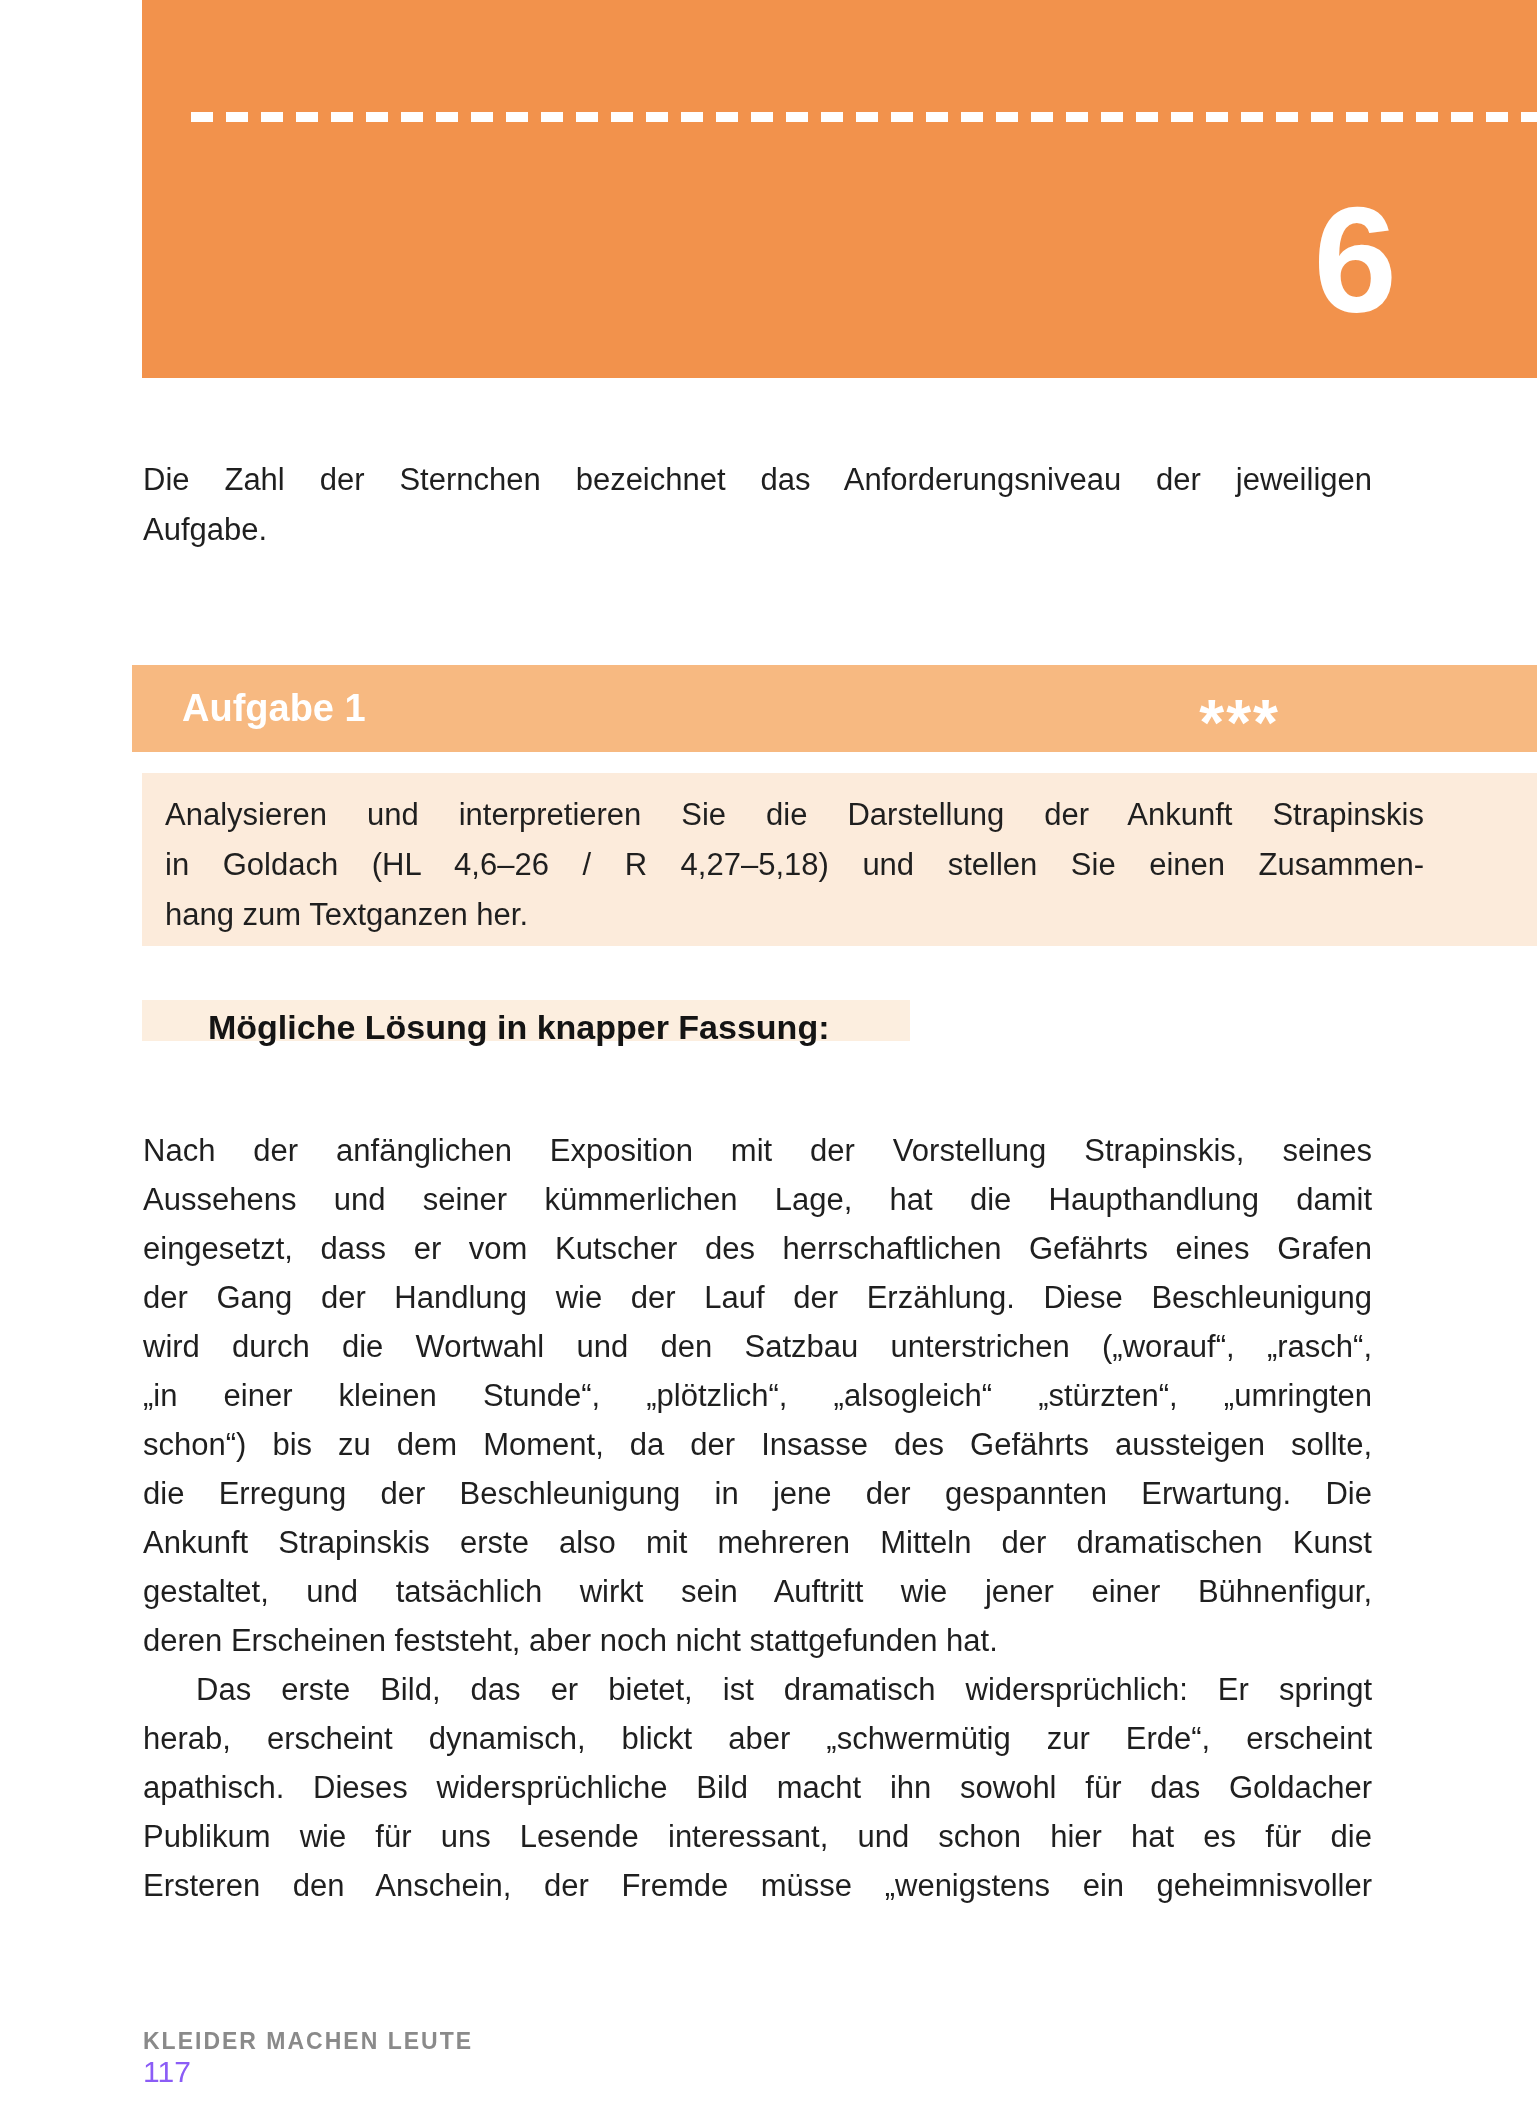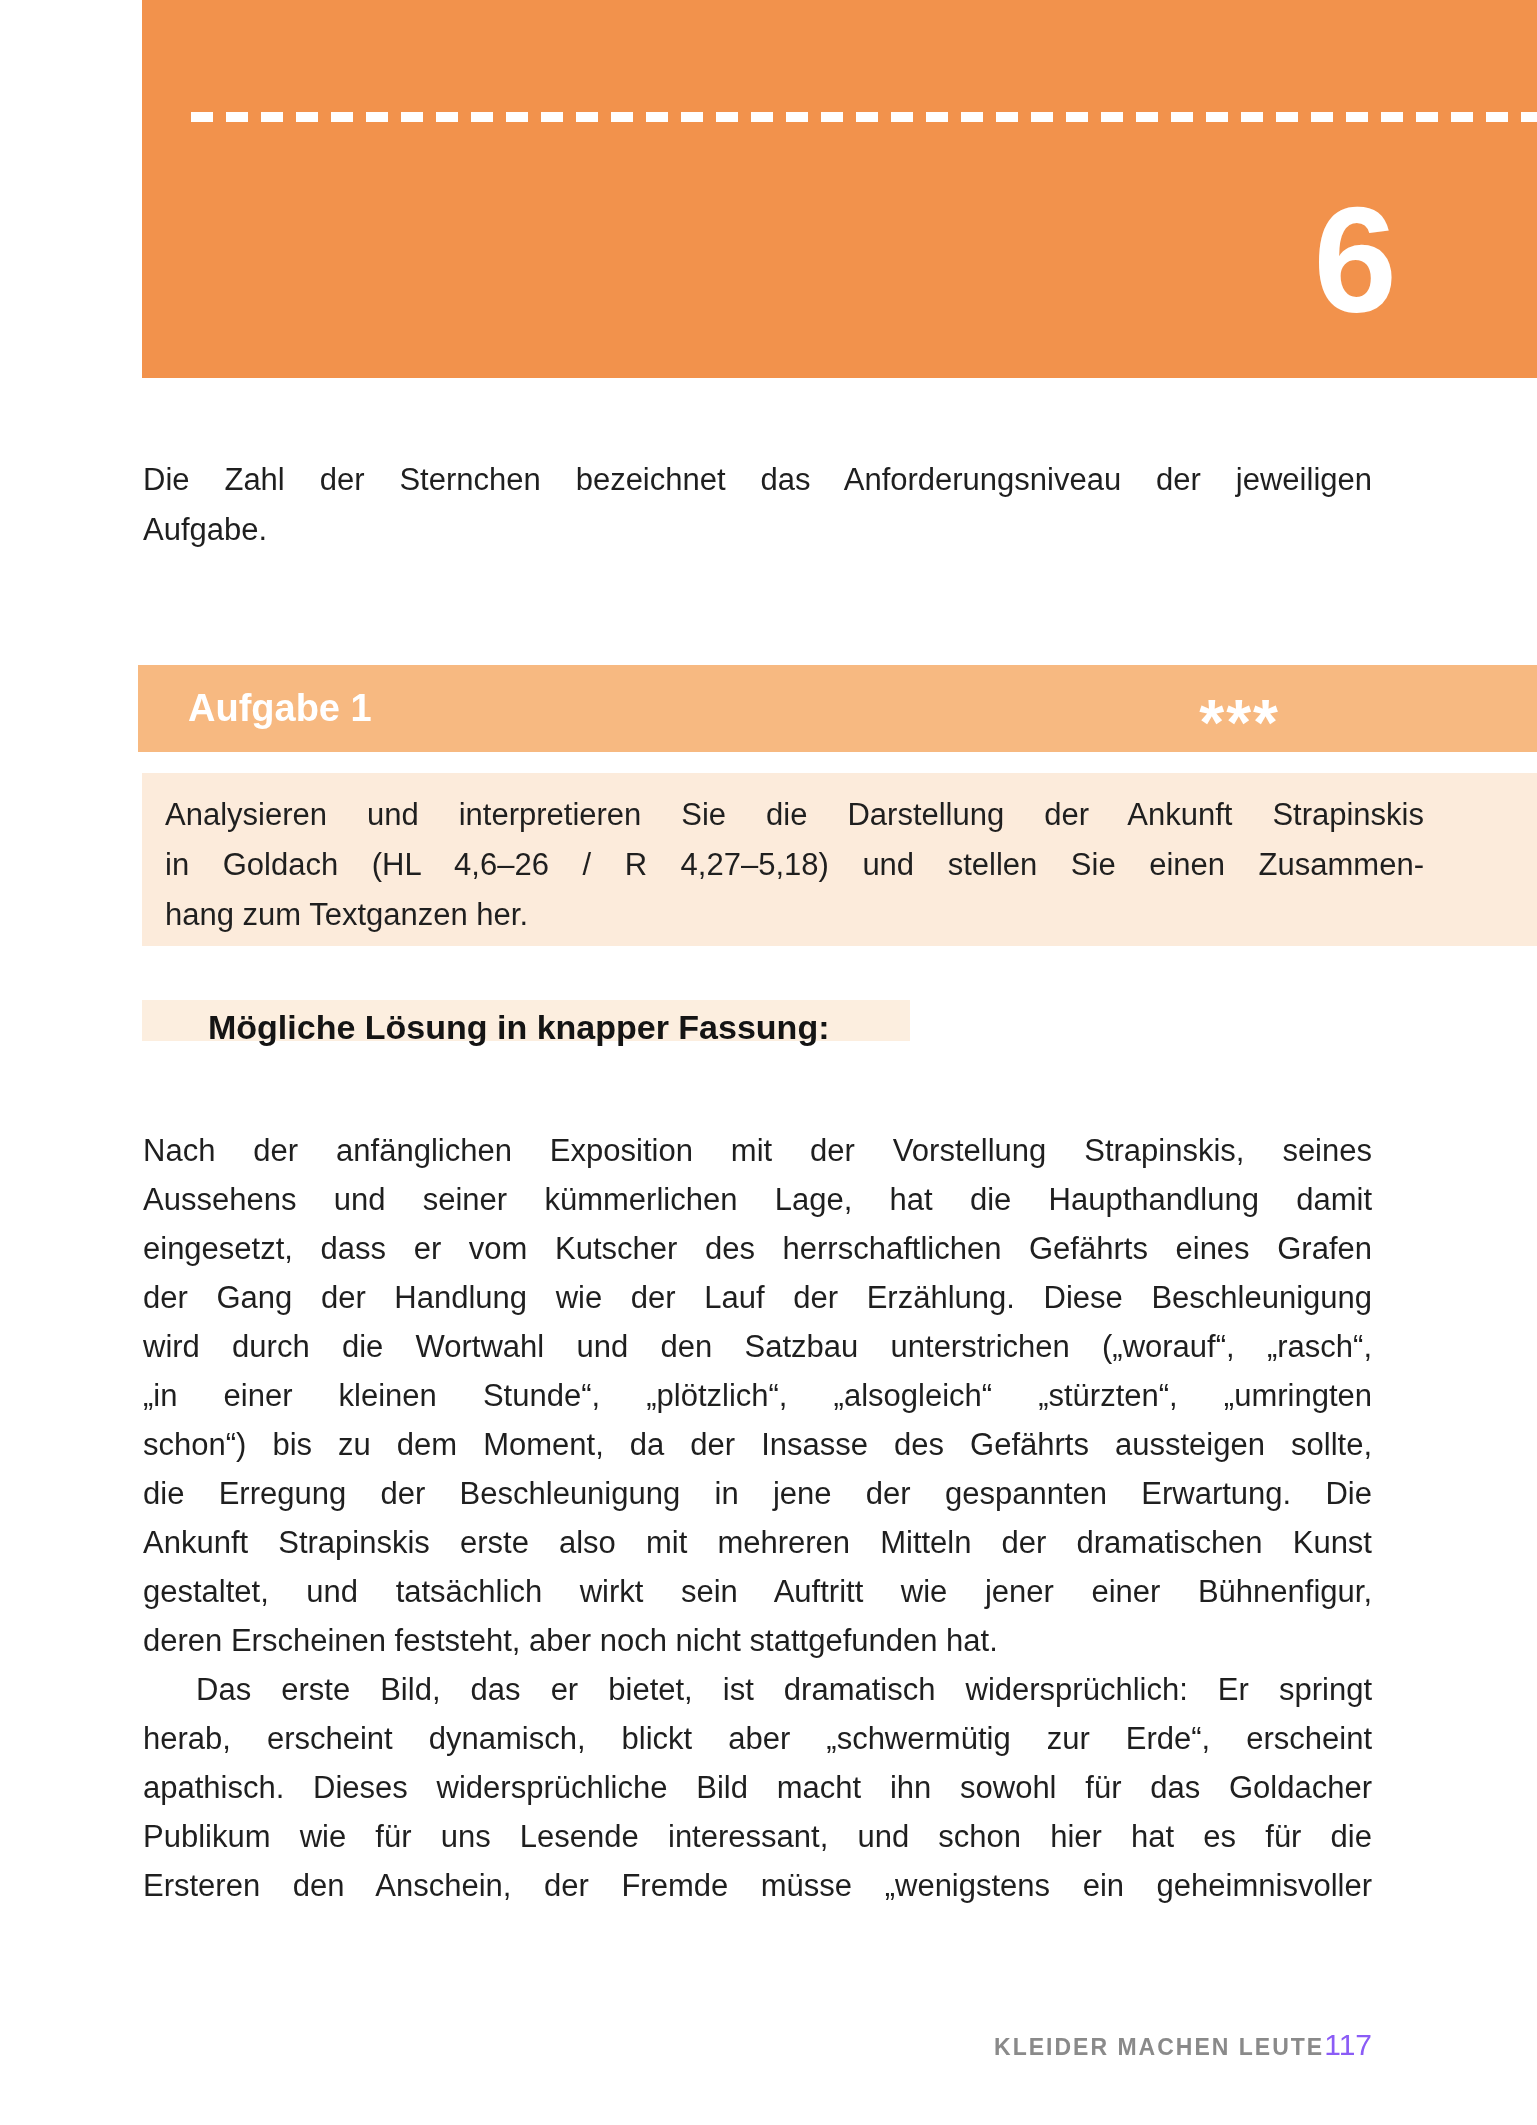--- a/index.html
+++ b/index.html
@@ -29,21 +29,21 @@
     position:absolute;right:140px;top:185px;
     font-size:150px;line-height:1;font-weight:bold;color:#ffffff;
   }
   
   .intro{position:absolute;left:143px;top:455px;width:1229px;
     font-size:31px;line-height:50px;}
   
   .jl{text-align:justify;text-align-last:justify;}
   
   .task-banner{
-    position:absolute;left:138px;top:665px;right:0;height:87px;
+    position:absolute;left:132px;top:665px;right:0;height:87px;
     background:#F7B981;color:#ffffff;
     display:flex;align-items:center;justify-content:space-between;
     box-sizing:border-box;padding-left:50px;padding-right:257px;
   }
   .task-banner .title{font-size:38px;font-weight:bold;}
   .task-banner .stars{
     font-size:64px;font-weight:bold;letter-spacing:2px;
     transform:translateY(14px);
   }
   
@@ -62,21 +62,21 @@
   }
   
   .body-text{
     position:absolute;left:143px;top:1078px;width:1229px;
     font-size:31px;line-height:49px;margin-top:48px;
   }
   .indent{text-indent:53px;}
   
   .page-footer{
     position:absolute;left:143px;top:2028px;width:1229px;
-    display:flex;justify-content:flex-end;align-items:baseline;
+    display:flex;justify-content:space-between;align-items:baseline;flex-direction:column;
   }
   .book-title{
     font-size:23px;font-weight:bold;letter-spacing:2px;color:#8A8A8A;
   }
   .page-number{font-size:30px;color:#8b5cf6;}
 </style>
 </head>
 <body>
 
 <div class="page">

